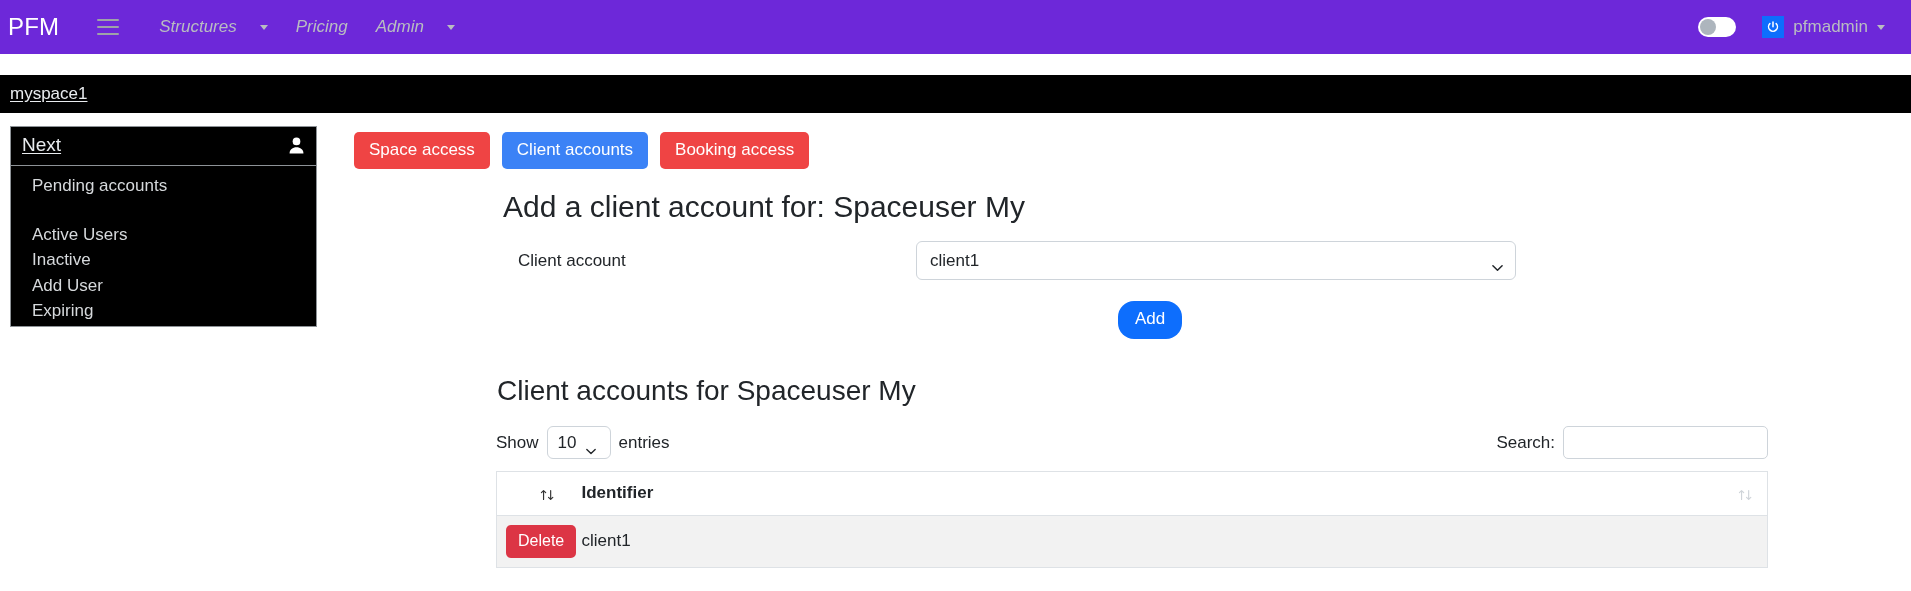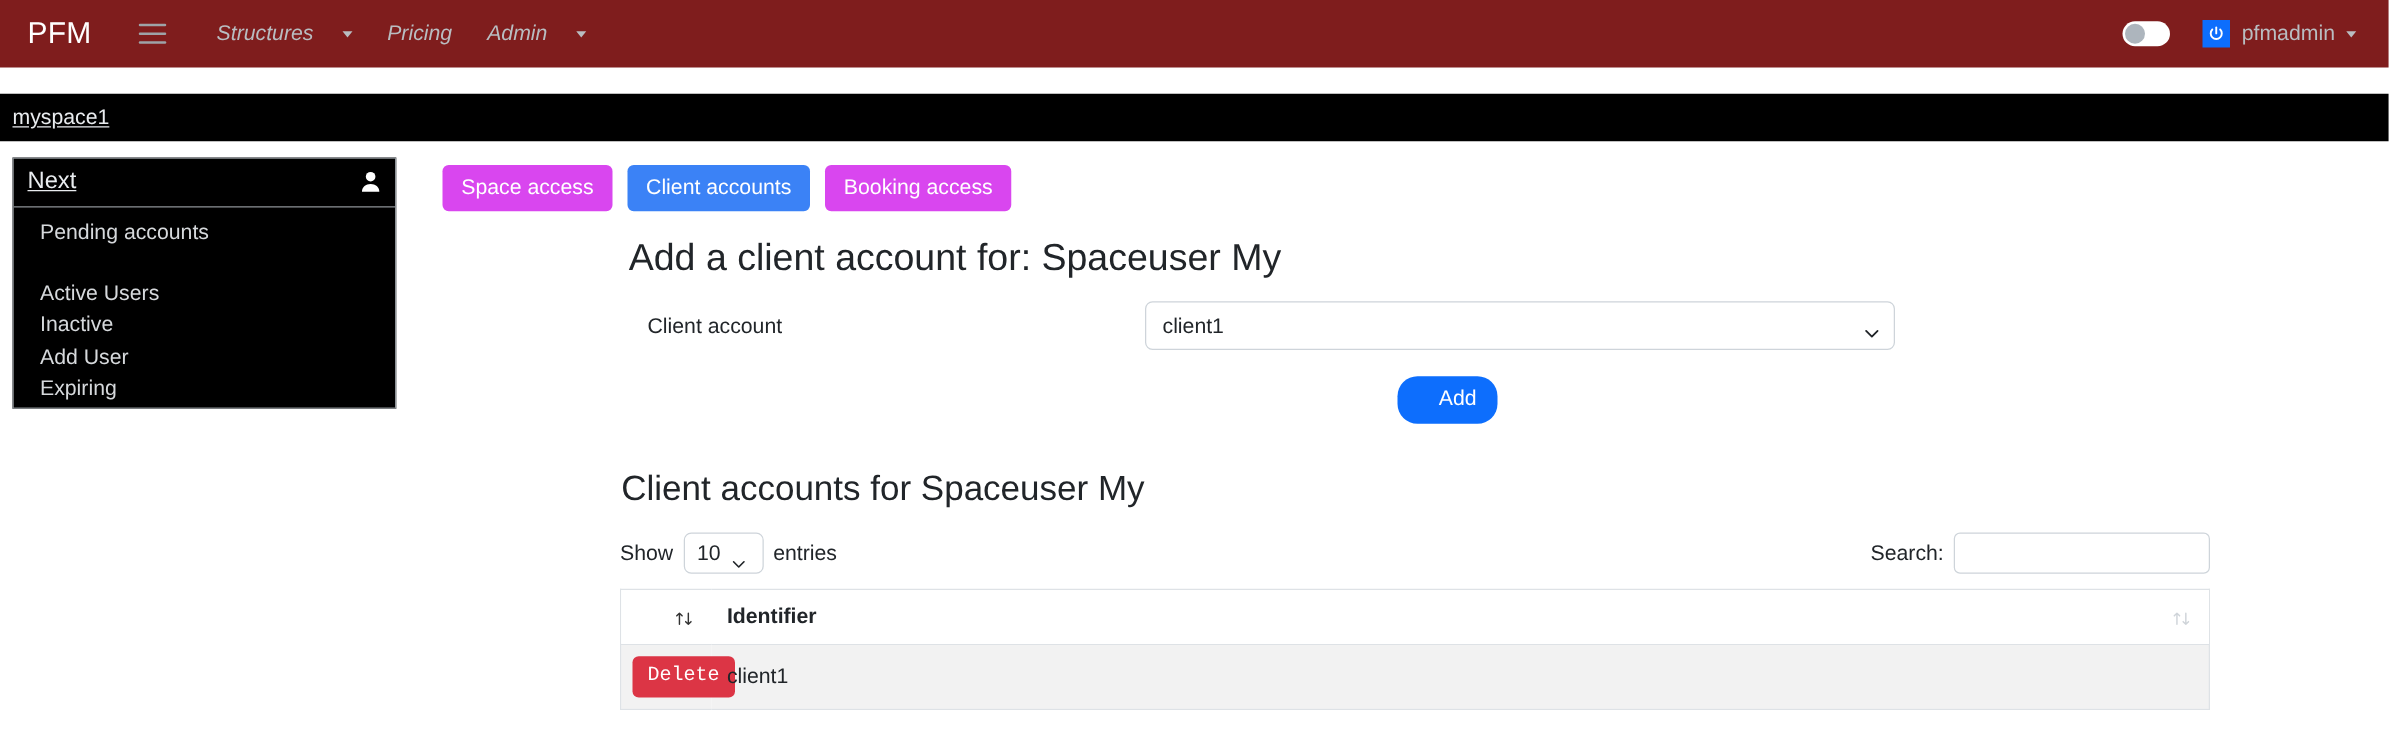--- a/index.html
+++ b/index.html
@@ -7,24 +7,24 @@
     margin: 0; padding: 0;
     width: 1911px; height: 591px;
     background: #ffffff;
     font-family: "Liberation Sans", sans-serif;
     overflow: hidden;
   }
 
   
   .navbar {
     height: 54px;
-    background: #7f1d1d;
-    display: flex;
-    align-items: center;
-    padding: 0 20px 0 22px;
+    background: #6d28d9;
+    display: flex;
+    align-items: center;
+    padding: 0 20px 0 8px;
     position: relative;
   }
   .brand {
     color: #ffffff;
     font-size: 24px;
     letter-spacing: .2px;
     margin-right: 38px;
     text-decoration: none;
     white-space: nowrap;
   }
@@ -153,21 +153,21 @@
 
   .tabs { display: flex; gap: 12px; padding-top: 19px; padding-left: 9px; }
   .tab-btn {
     font-family: "Liberation Sans", sans-serif;
     font-size: 17px;
     color: #ffffff;
     border: none;
     border-radius: 5px;
     padding: 8px 15px 9px 15px;
     cursor: pointer;
-    background: #d946ef;
+    background: #ef4444;
     line-height: 1.2;
     white-space: nowrap;
   }
   .tab-btn.active { background: #3b82f6; }
 
   .content { padding-left: 151px; padding-top: 20px; }
 
   h1.page-heading {
     font-size: 30px;
     font-weight: 400;
@@ -213,21 +213,21 @@
   }
 
   .add-row { padding-left: 622px; margin-bottom: 35px; }
   .btn-add {
     background: #0d6efd;
     color: #ffffff;
     border: none;
     border-radius: 16px;
     font-family: "Liberation Sans", sans-serif;
     font-size: 17px;
-    padding: 8px 17px 9px 33px;
+    padding: 8px 17px 9px 17px;
     cursor: pointer;
     line-height: 1.2;
   }
 
   h2.table-heading {
     font-size: 28px;
     font-weight: 400;
     color: #212529;
     margin: 0 0 19px 1px;
     line-height: 1.2;
@@ -312,21 +312,21 @@
     right: 13px; top: 50%;
     margin-top: -7px;
     width: 16px; height: 14px;
   }
   .sort-ico.dark { color: #333; }
   .btn-delete {
     background: #dc3545;
     color: #ffffff;
     border: none;
     border-radius: 5px;
-    font-family: Liberation Mono, monospace;
+    font-family: Liberation Sans, sans-serif;
     font-size: 16px;
     padding: 6px 12px 7px 12px;
     cursor: pointer;
     line-height: 1.2;
   }
 
   .dt-bottom {
     display: flex;
     align-items: center;
     justify-content: space-between;

